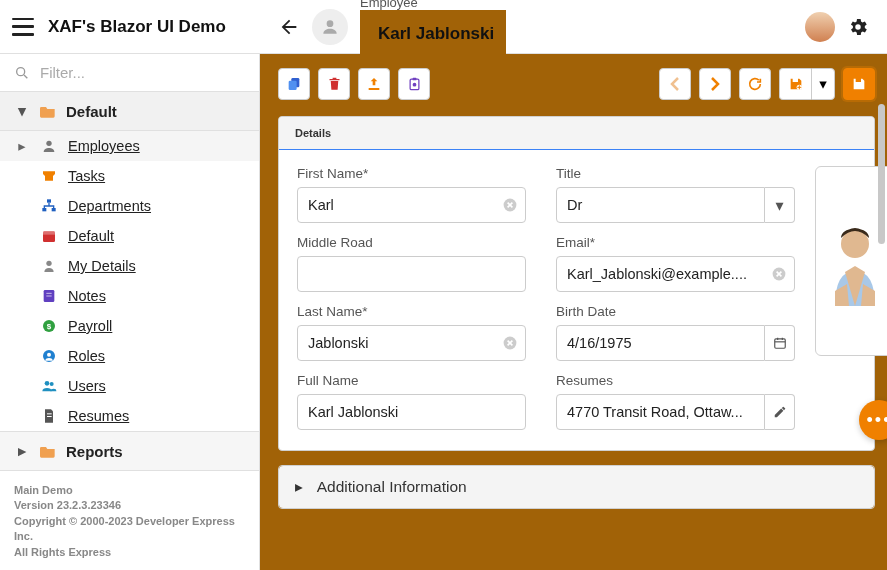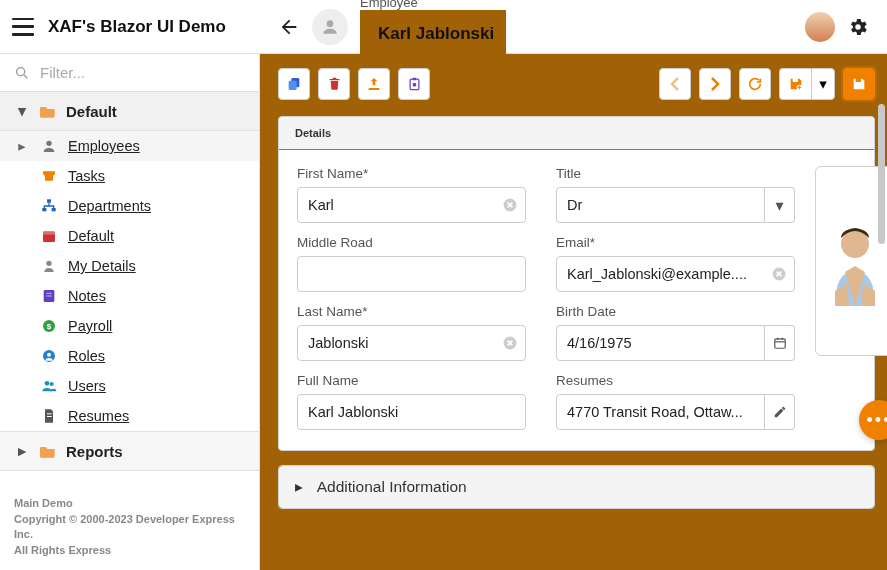--- a/index.html
+++ b/index.html
@@ -226,20 +226,21 @@
       <span class="chev">▸</span>
       <span class="folder">
         <svg width="16" height="14" viewBox="0 0 24 20">
             <path fill="#f0a050" d="M2 4h7l2 3h11v11a2 2 0 0 1-2 2H2a2 2 0 0 1-2-2V6a2 2 0 0 1 2-2z"></path>
           </svg>
       </span>
       <span>Reports</span>
     </div>
     <div class="footer">
       <div>Main Demo</div>
+      <div>Version 23.2.3.23346</div>
       <div>Copyright © 2000-2023 Developer Express Inc.</div>
       <div>All Rights Express</div>
     </div>
   </div>
 
   <div class="main">
     <div class="toolbar">
       <div class="tbtn" style="color:#3060d0">
         <svg width="16" height="16" viewBox="0 0 24 24">
             <rect x="8" y="3" width="12" height="14" rx="2" fill="#3060d0"></rect>

